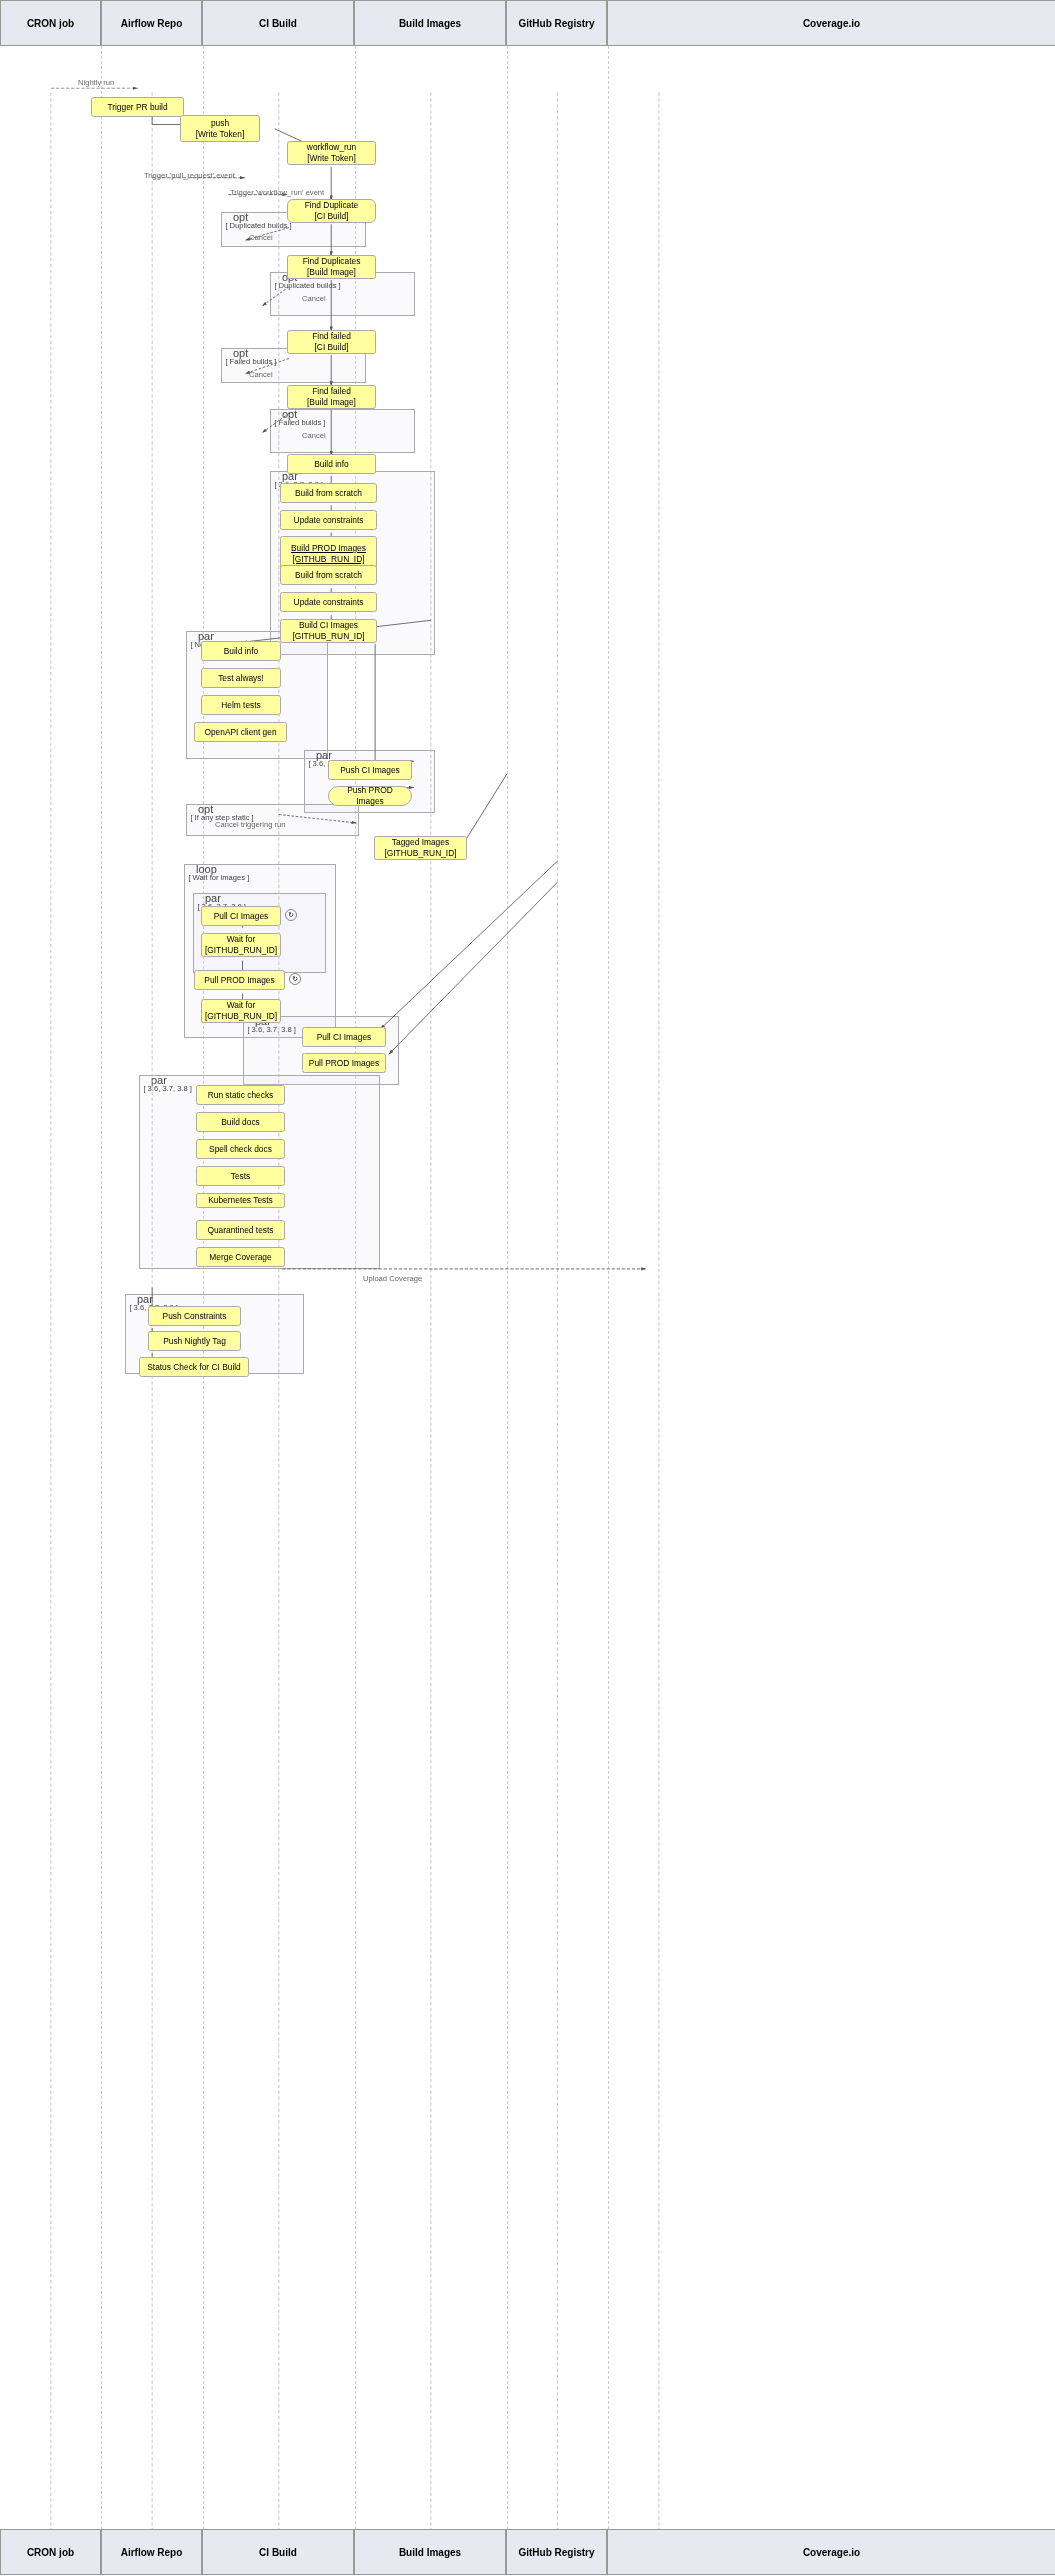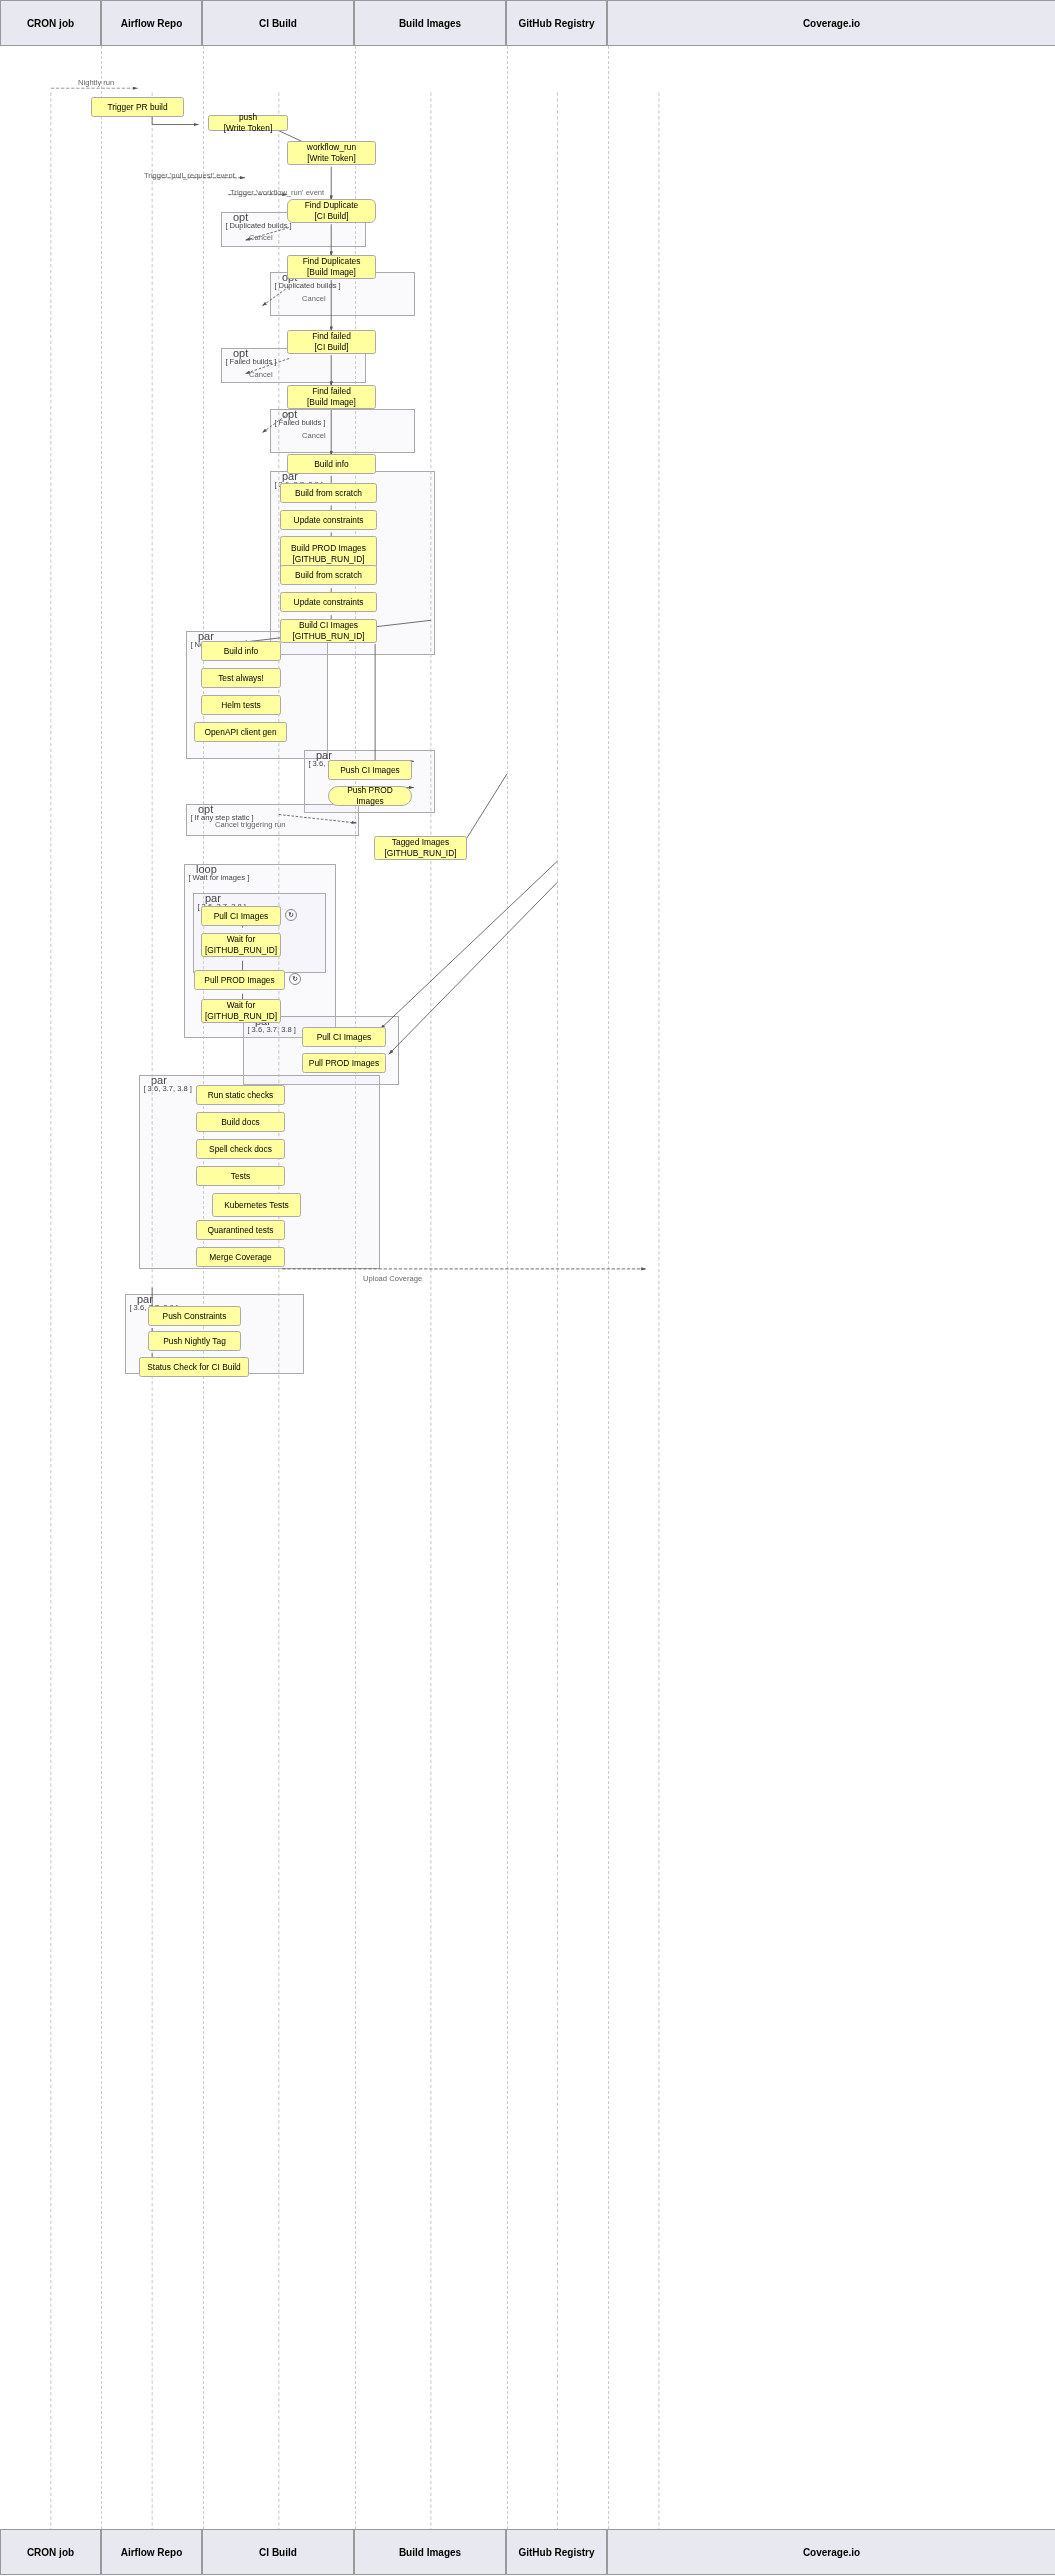--- a/index.html
+++ b/index.html
@@ -225,21 +225,21 @@
     <line x1="180" y1="1518" x2="180" y2="1524" stroke="#555" stroke-width="1"></line>
     <line x1="180" y1="1548" x2="180" y2="1554" stroke="#555" stroke-width="1"></line>
   </svg>
 
   <div class="text-label" style="left:78px; top:32px">Nightly run</div>
 
   <div class="node" style="left:91px; top:51px; width:93px; height:20px;">
     <span>Trigger PR build</span>
   </div>
 
-  <div class="node" style="left:208px; top:69px; width:80px; height:16px;">
+  <div class="node" style="left:180px; top:69px; width:80px; height:27px;">
     <span>push<br>[Write Token]</span>
   </div>
 
   <div class="node" style="left:287px; top:95px; width:89px; height:24px;">
     <span>workflow_run<br>[Write Token]</span>
   </div>
 
   <div class="text-label" style="left:144px; top:125px">Trigger 'pull_request' event</div>
 
   <div class="text-label" style="left:230px; top:142px">Trigger 'workflow_run' event</div>
@@ -295,21 +295,21 @@
   </div>
 
   <div class="node" style="left:280px; top:437px; width:97px; height:20px;">
     <span>Build from scratch</span>
   </div>
 
   <div class="node" style="left:280px; top:464px; width:97px; height:20px;">
     <span>Update constraints</span>
   </div>
 
-  <div class="node" style="left:280px; top:490px; width:97px; height:36px;">
+  <div class="node" style="left:280px; top:490px; width:97px; height:36px;text-decoration:underline;">
     <span>Build PROD Images<br>[GITHUB_RUN_ID]</span>
   </div>
 
   <div class="node" style="left:280px; top:519px; width:97px; height:20px;">
     <span>Build from scratch</span>
   </div>
 
   <div class="node" style="left:280px; top:546px; width:97px; height:20px;">
     <span>Update constraints</span>
   </div>
@@ -418,21 +418,21 @@
   </div>
 
   <div class="node" style="left:196px; top:1093px; width:89px; height:20px;">
     <span>Spell check docs</span>
   </div>
 
   <div class="node" style="left:196px; top:1120px; width:89px; height:20px;">
     <span>Tests</span>
   </div>
 
-  <div class="node" style="left:196px; top:1147px; width:89px; height:24px;margin-left:16px;">
+  <div class="node" style="left:196px; top:1147px; width:89px; height:15px;">
     <span>Kubernetes Tests</span>
   </div>
 
   <div class="node" style="left:196px; top:1174px; width:89px; height:20px;">
     <span>Quarantined tests</span>
   </div>
 
   <div class="node" style="left:196px; top:1201px; width:89px; height:20px;">
     <span>Merge Coverage</span>
   </div>

